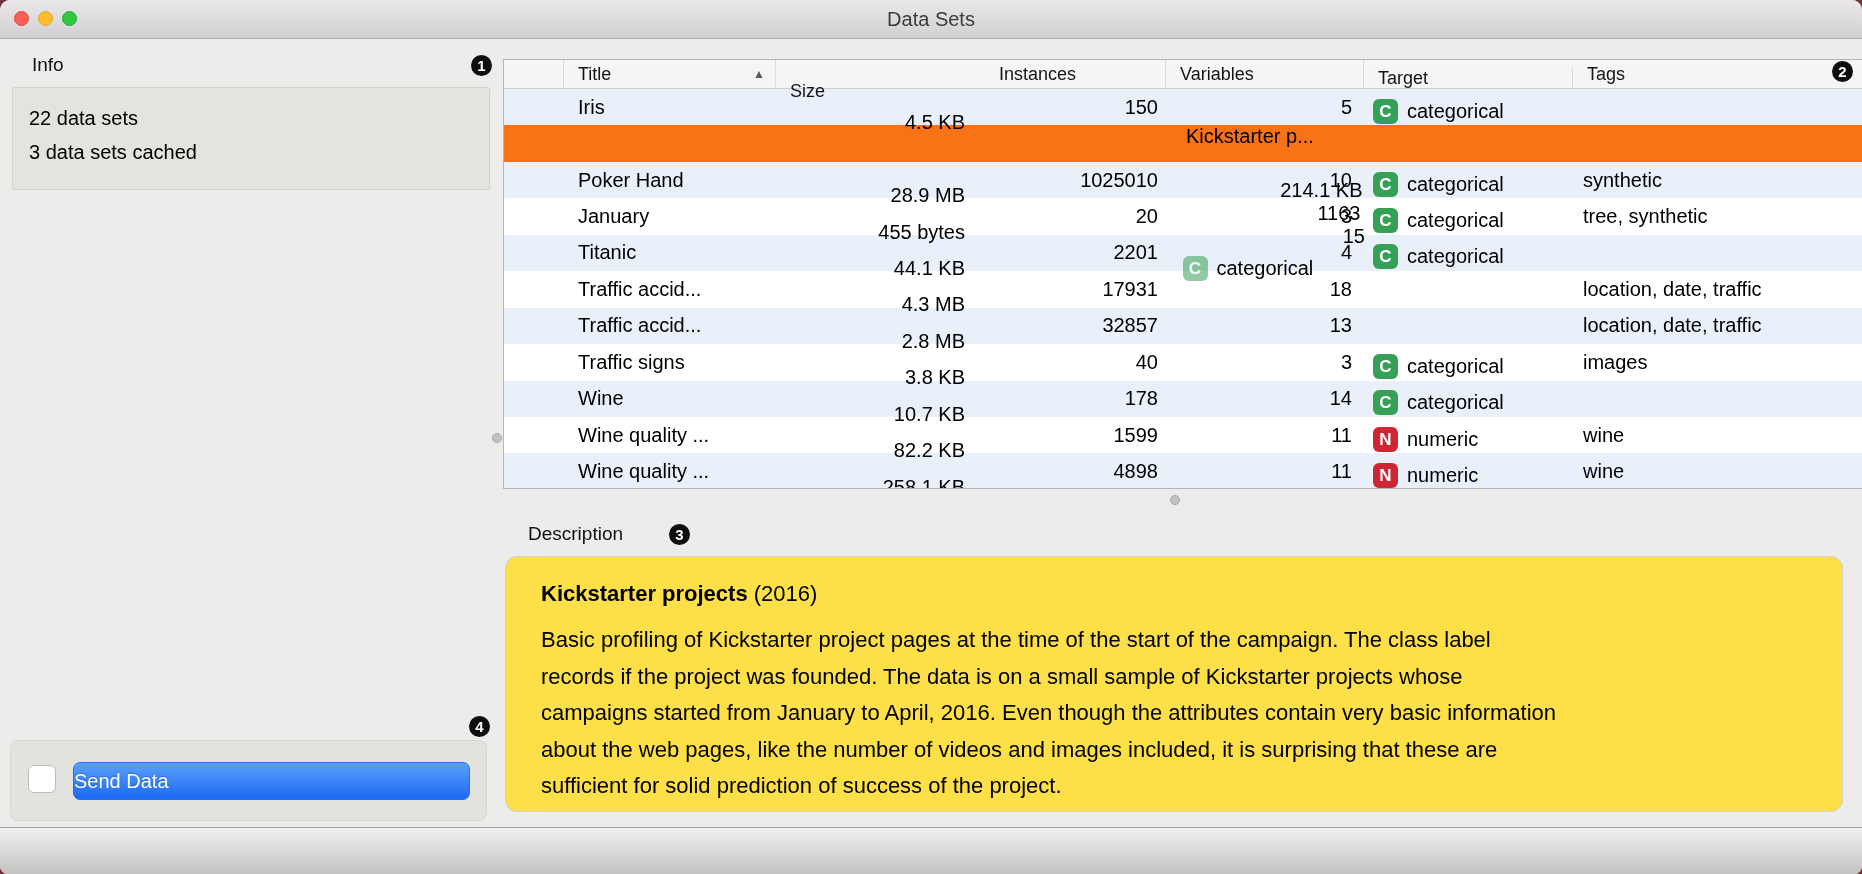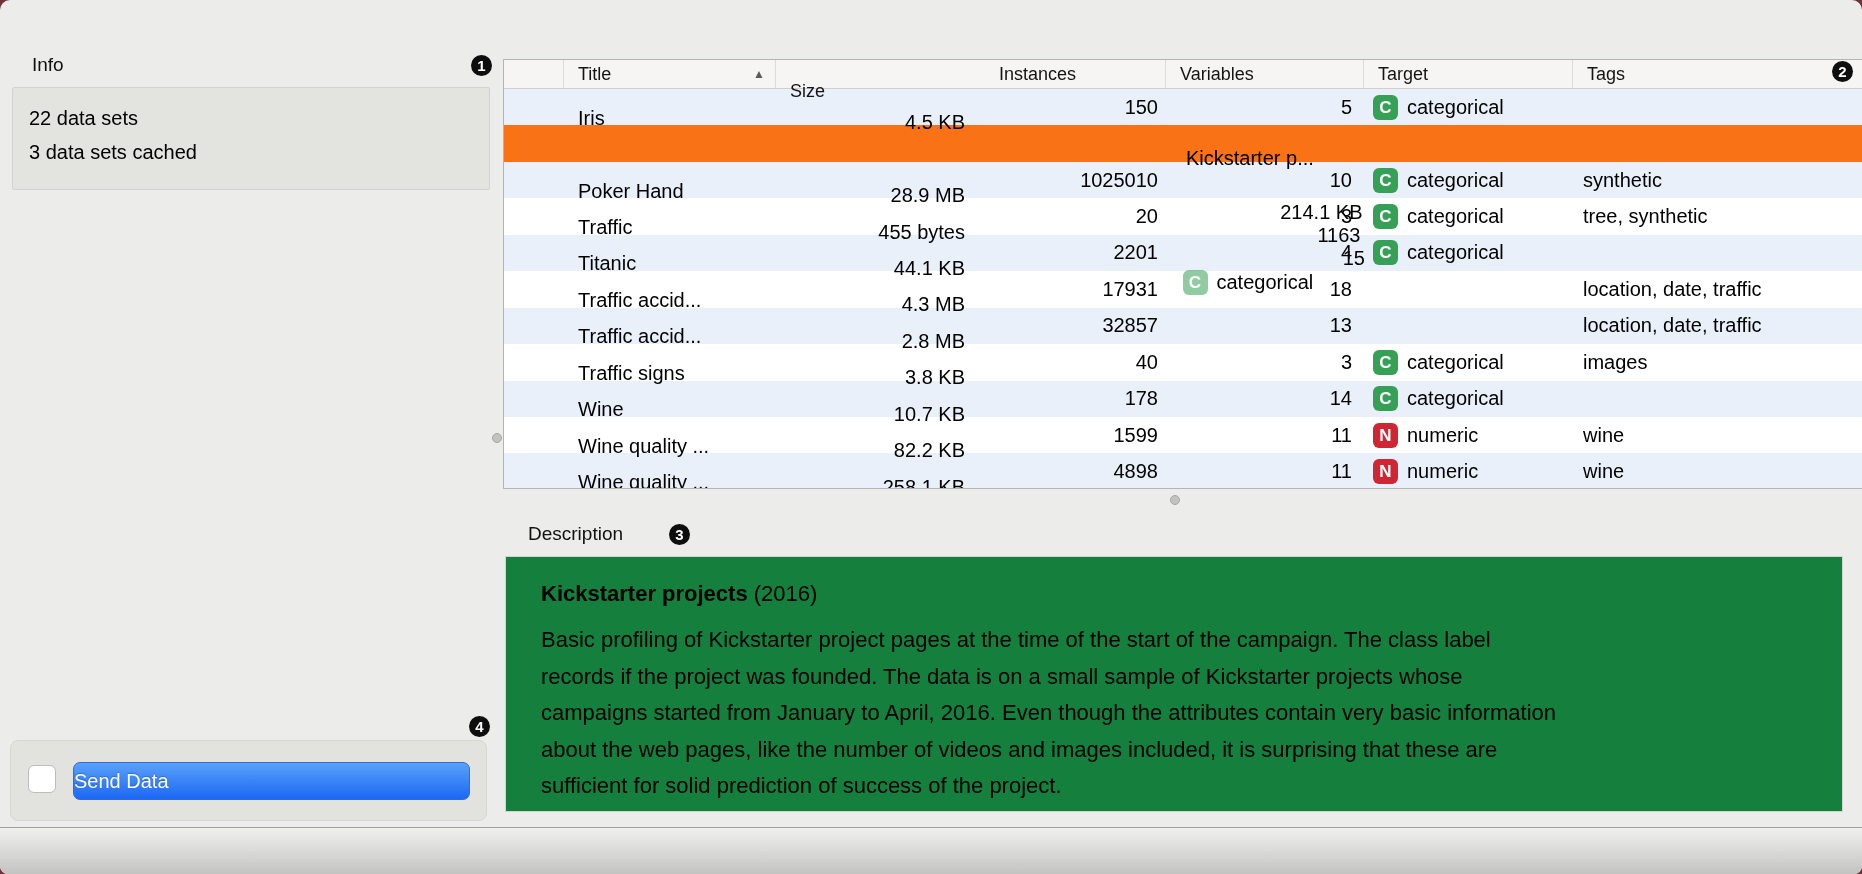--- a/index.html
+++ b/index.html
@@ -29,45 +29,45 @@
 
   
   .table{position:absolute;left:503px;top:59px;width:1550px;height:430px;background:#fff;
     border:1px solid #b4b4b2;box-sizing:border-box;overflow:hidden;}
   .thead{display:flex;height:29px;background:#f6f5f3;border-bottom:1px solid #cfcfce;box-sizing:border-box;}
   .th{display:flex;align-items:center;font-size:18px;color:#141414;box-sizing:border-box;
       padding-left:14px;border-right:1px solid #dbdbd9;position:relative;}
   .th:last-child{border-right:none;}
   .sort-arrow{position:absolute;right:10px;top:8px;font-size:12px;color:#5a5a5a;line-height:12px;}
   .c0{width:60px;flex:none;} .c1{width:212px;flex:none;} .c2{width:209px;flex:none;margin-top:31px;}
-  .c3{width:181px;flex:none;} .c4{width:198px;flex:none;} .c5{width:209px;flex:none;} .c6{flex:1;}
+  .c3{width:181px;flex:none;} .c4{width:198px;flex:none;} .c5{width:209px;flex:none;margin-top:8px;} .c6{flex:1;}
   .tbody{height:401px;overflow:hidden;}
   .tr{display:flex;height:36.45px;align-items:center;font-size:20px;color:#000;}
   .tr.r-blue{background:#e9f0fa;} .tr.r-white{background:#fff;}
   .tr.selected{background:#f97316;flex-direction:column;}
   .td{box-sizing:border-box;white-space:nowrap;overflow:hidden;}
-  .td.c1{padding-left:14px;margin-top:22px;}
+  .td.c1{padding-left:14px;}
   .td.c2{text-align:right;padding-right:20px;}
   .td.c3{text-align:right;padding-right:8px;}
   .td.c4{text-align:right;padding-right:12px;}
   .td.c5{padding-left:9px;display:flex;align-items:center;gap:9px;}
   .td.c6{padding-left:10px;}
   .ticon{width:25px;height:25px;border-radius:6px;color:#fff;font-size:17px;font-weight:bold;
     line-height:25px;text-align:center;flex:none;}
   .ticon.green{background:#36a156;} .ticon.red{background:#cf2633;} .ticon.faded{opacity:.55;}
 
   
   .dot{position:absolute;width:10px;height:10px;border-radius:50%;background:#c2c2c0;
     border:1px solid #a6a6a4;box-sizing:border-box;}
   .dot-a{left:492px;top:433px;} .dot-b{left:1170px;top:495px;}
 
   
   .desc-label{position:absolute;left:528px;top:523px;font-size:19px;color:#111;}
-  .desc-box{position:absolute;left:505px;top:556px;width:1338px;height:256px;background:#15803d;
-    border:1px solid #d3d3d0;border-radius:0;box-sizing:border-box;padding:21px 28px 0 35px;}
+  .desc-box{position:absolute;left:505px;top:556px;width:1338px;height:256px;background:#fde047;
+    border:1px solid #d3d3d0;border-radius:12px;box-sizing:border-box;padding:21px 28px 0 35px;}
   .desc-title{font-size:22px;line-height:31px;color:#000;}
   .desc-title .bold{font-weight:bold;}
   .desc-body{margin-top:13px;font-size:22px;line-height:36.5px;color:#000;white-space:pre-line;}
 
   
   .send-box{position:absolute;left:10px;top:740px;width:477px;height:81px;background:#e2e2df;
     border:1px solid #d6d6d3;border-radius:8px;box-sizing:border-box;}
   .checkbox{position:absolute;left:17px;top:24px;width:28px;height:28px;background:#fff;
     border:1.5px solid #bcbcba;border-radius:6px;box-sizing:border-box;}
   .send-btn{position:absolute;left:62px;top:21px;width:397px;height:38px;border-radius:7px;
@@ -77,20 +77,28 @@
 
   
   .statusbar{position:absolute;left:0;top:827px;width:1862px;height:47px;
     border-top:1px solid #9f9f9d;background:linear-gradient(#f0f0ee,#c2c2c0);}
 </style>
 </head>
 <body>
 
 <div class="window">
 
+  <div class="titlebar">
+    <div class="traffic">
+      <span class="tl red"></span>
+      <span class="tl yellow"></span>
+      <span class="tl green"></span>
+    </div>
+    <div class="win-title">Data Sets</div>
+  </div>
 
   <div class="info-label">Info</div>
   <div class="badge b1">1</div>
   <div class="info-box">
     <div class="ln">22 data sets</div>
     <div class="ln">3 data sets cached</div>
   </div>
 
   <div class="table">
     <div class="thead">
@@ -150,21 +158,21 @@
       <div class="td c4 cell-variables">10</div>
       <div class="td c5">
         <span class="ticon green">C</span>
         <span class="cell-target-label">categorical</span>
       </div>
       <div class="td c6 cell-tags">synthetic</div>
     </div>
 
     <div class="tr r-white">
       <div class="td c0"></div>
-      <div class="td c1 cell-title">Traffic</div>
+      <div class="td c1 cell-title">January</div>
       <div class="td c2 cell-size">455 bytes</div>
       <div class="td c3 cell-instances">20</div>
       <div class="td c4 cell-variables">3</div>
       <div class="td c5">
         <span class="ticon green">C</span>
         <span class="cell-target-label">categorical</span>
       </div>
       <div class="td c6 cell-tags">tree, synthetic</div>
     </div>
 

